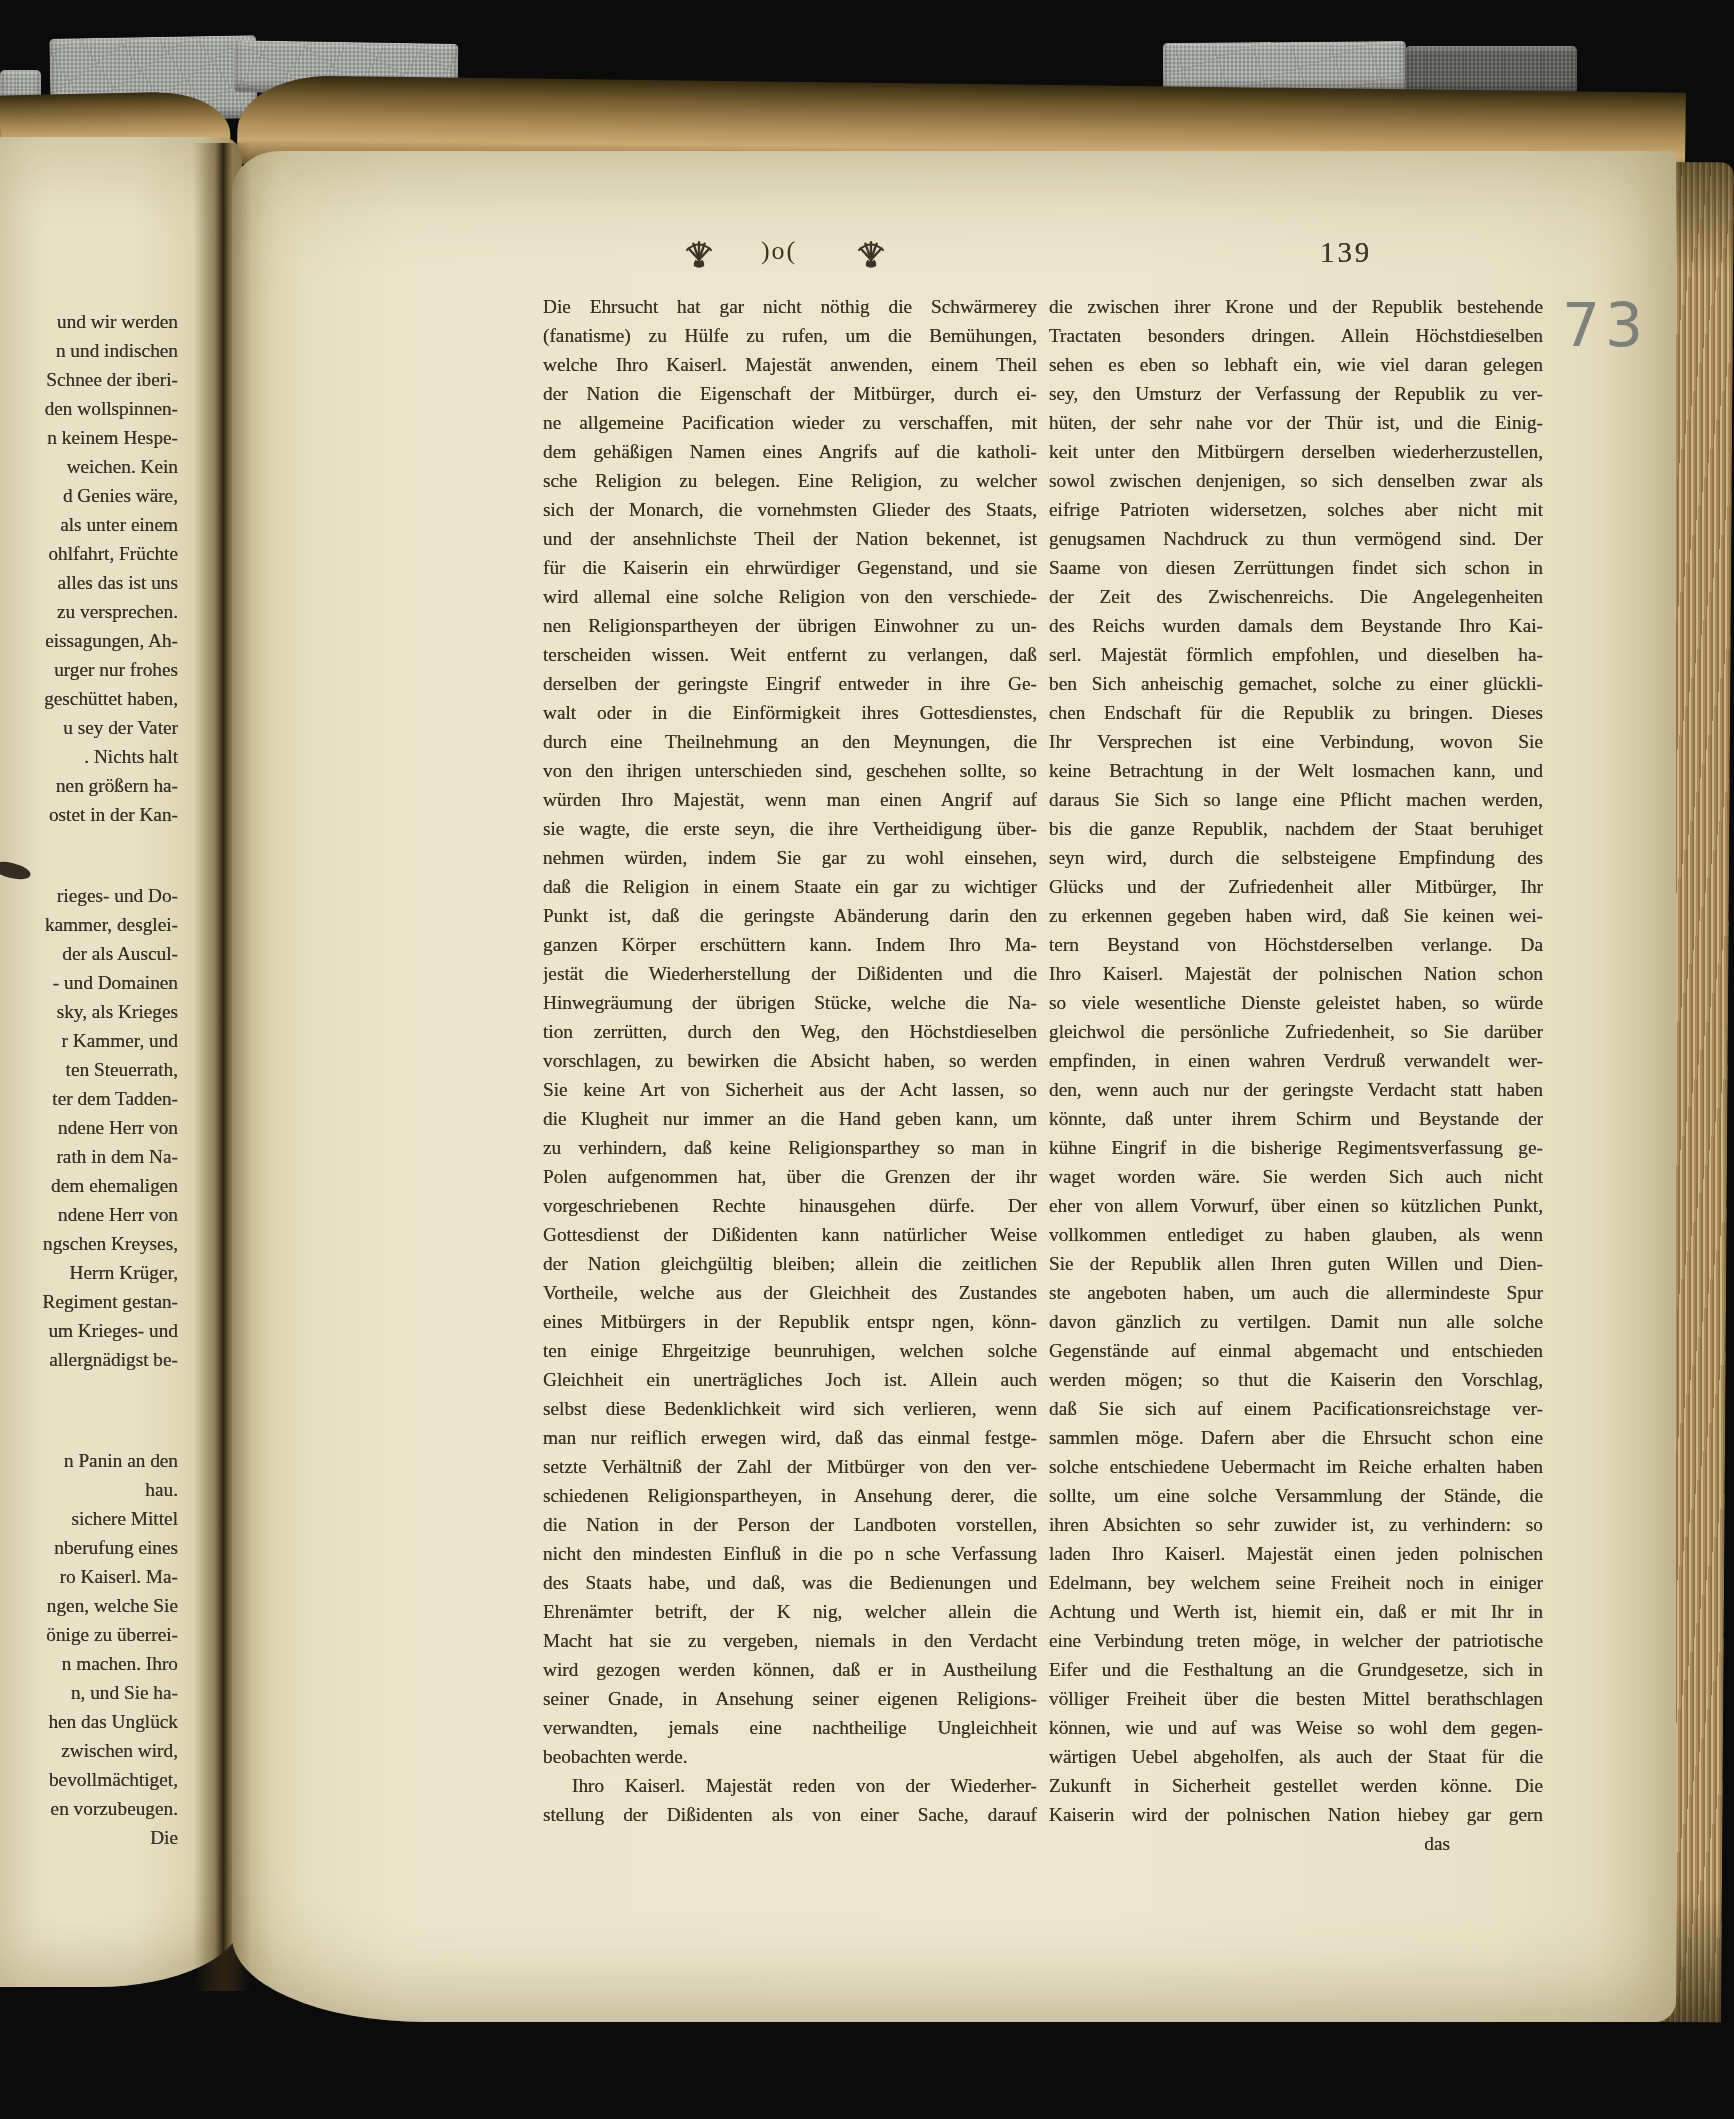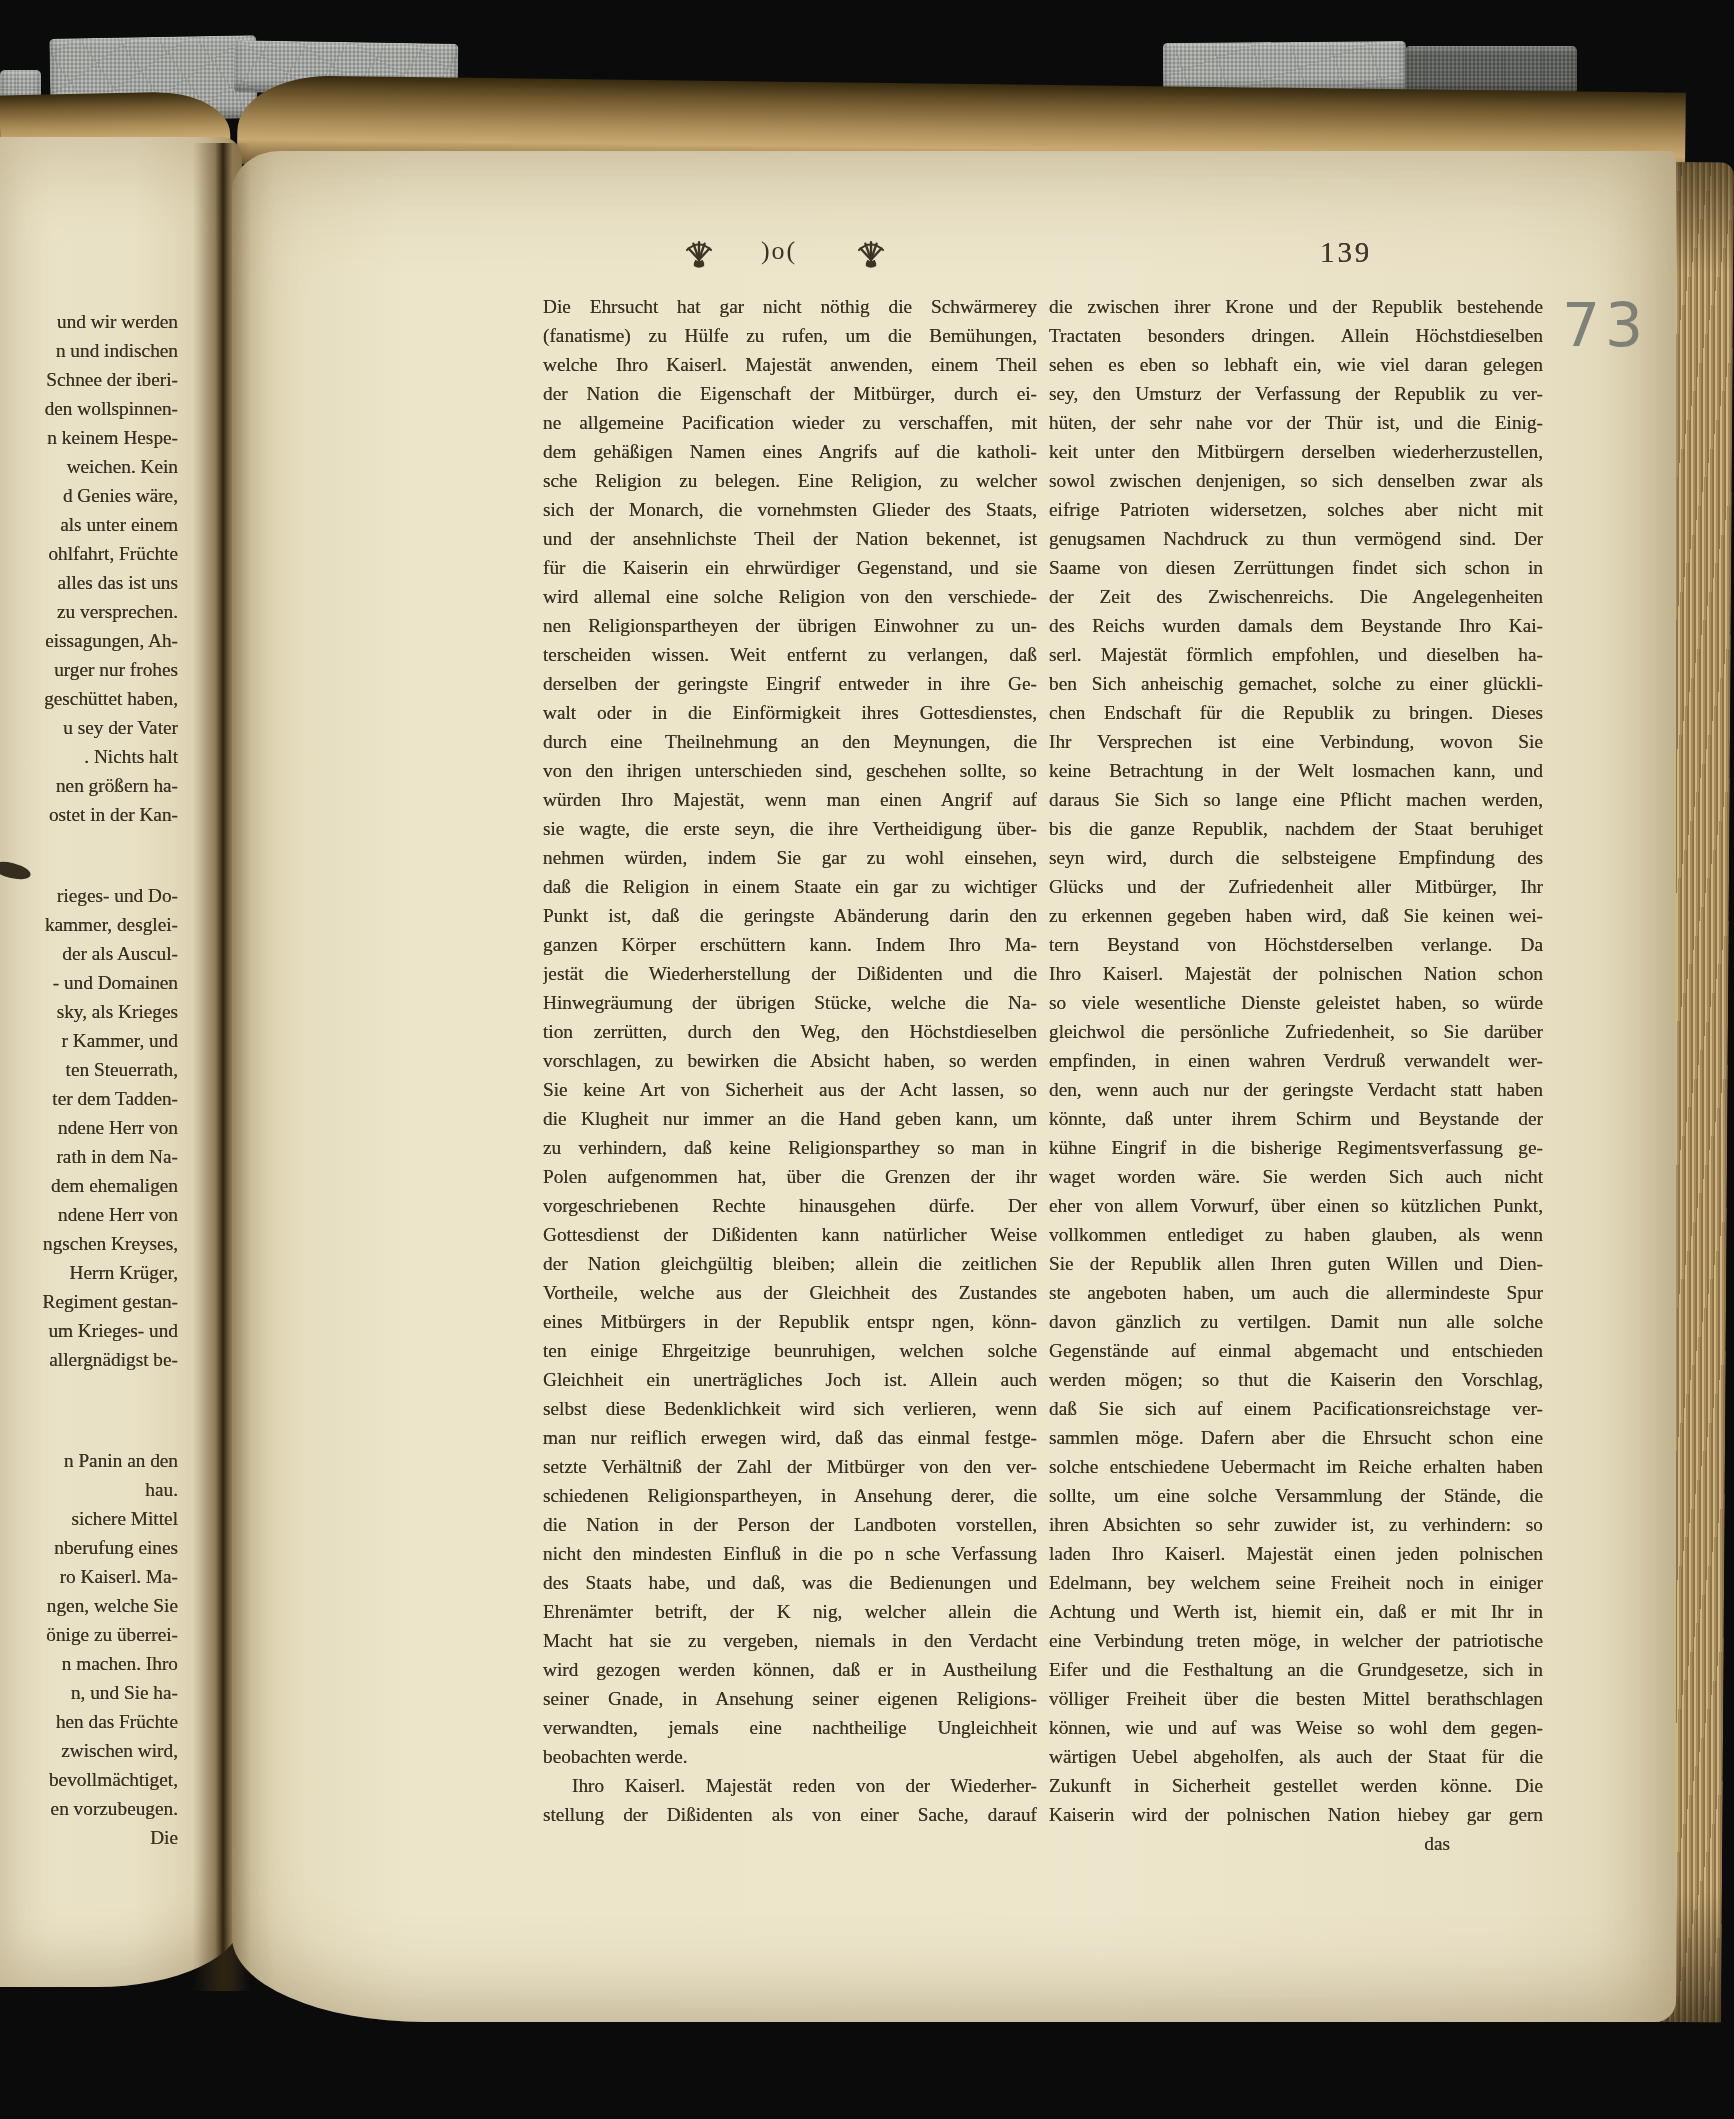--- a/index.html
+++ b/index.html
@@ -134,21 +134,21 @@
       <div class="g3">
           <div class="tl">n Panin an den</div>
           <div class="tl">hau.</div>
           <div class="tl">sichere Mittel</div>
           <div class="tl">nberufung eines</div>
           <div class="tl">ro Kaiserl. Ma-</div>
           <div class="tl">ngen, welche Sie</div>
           <div class="tl">önige zu überrei-</div>
           <div class="tl">n machen.  Ihro</div>
           <div class="tl">n, und Sie ha-</div>
-          <div class="tl">hen das Früchte</div>
+          <div class="tl">hen das Unglück</div>
           <div class="tl">zwischen wird,</div>
           <div class="tl">bevollmächtiget,</div>
           <div class="tl">en vorzubeugen.</div>
           <div class="tl">Die</div>
         </div>
     </div>
     <div class="smudge" style="left:-7.7px;top:726px;width:39px;height:14.5px;"></div>
   </div>
 
   <div class="page right" style="left:232px;top:151px;width:1444px;height:1871px;">

